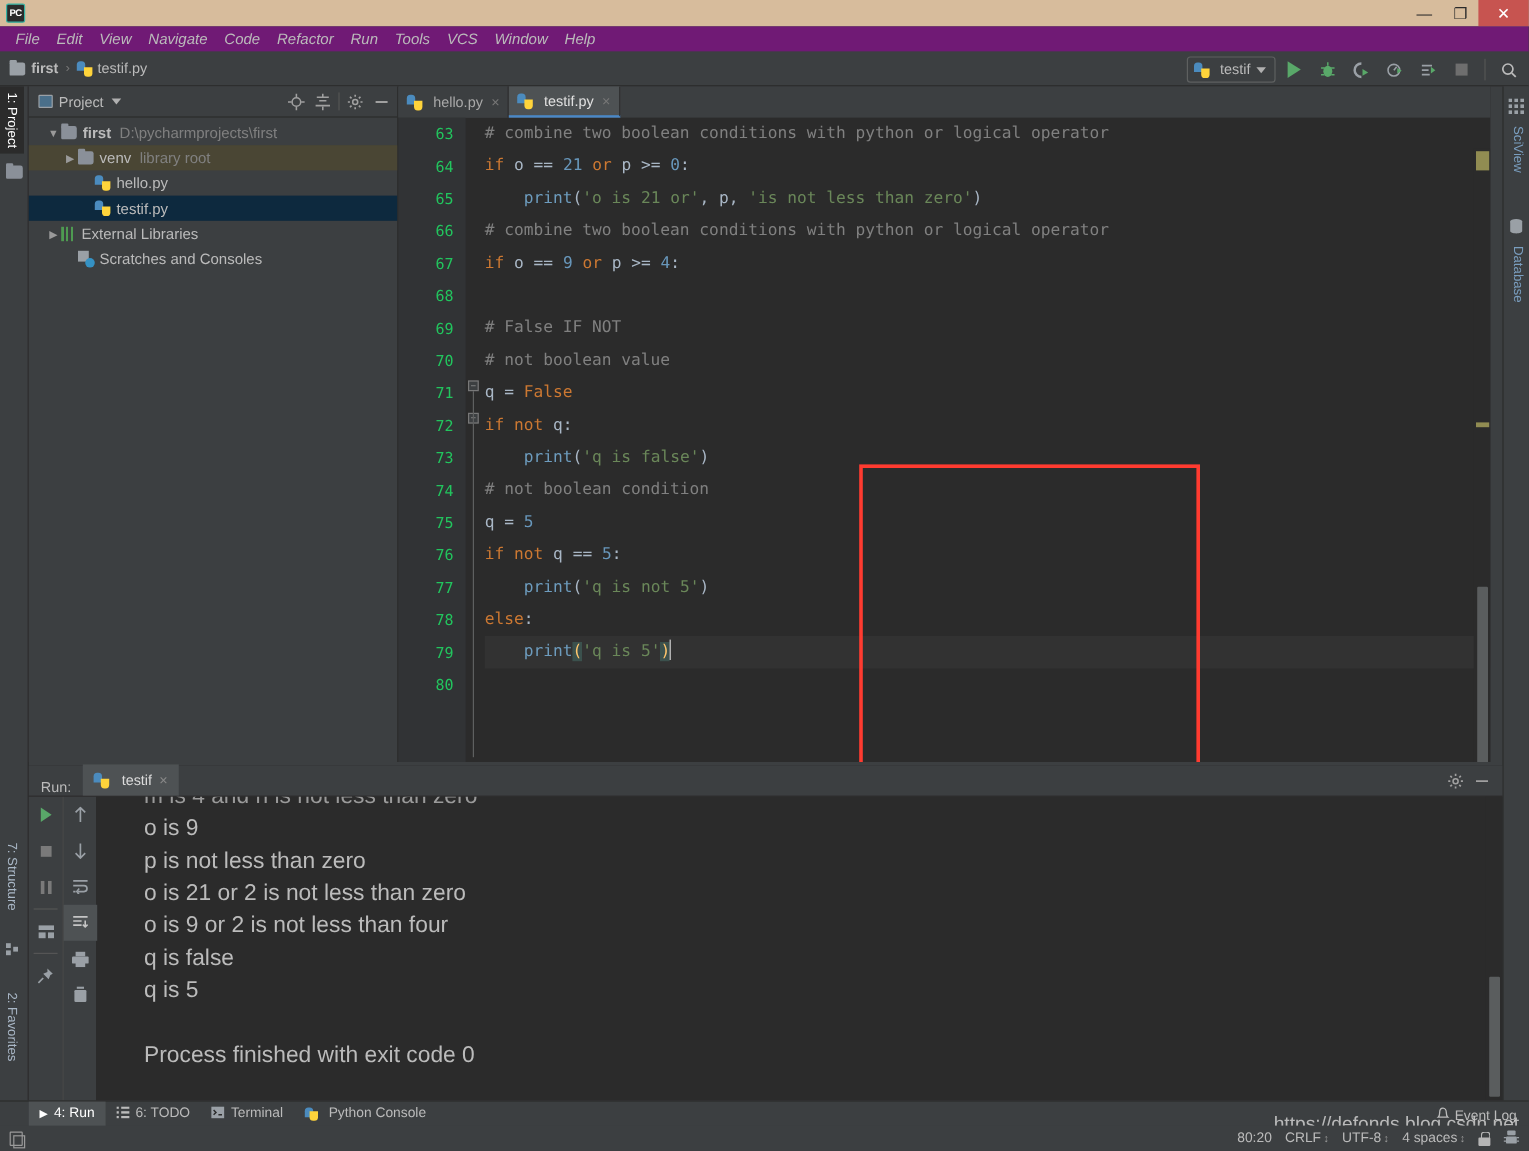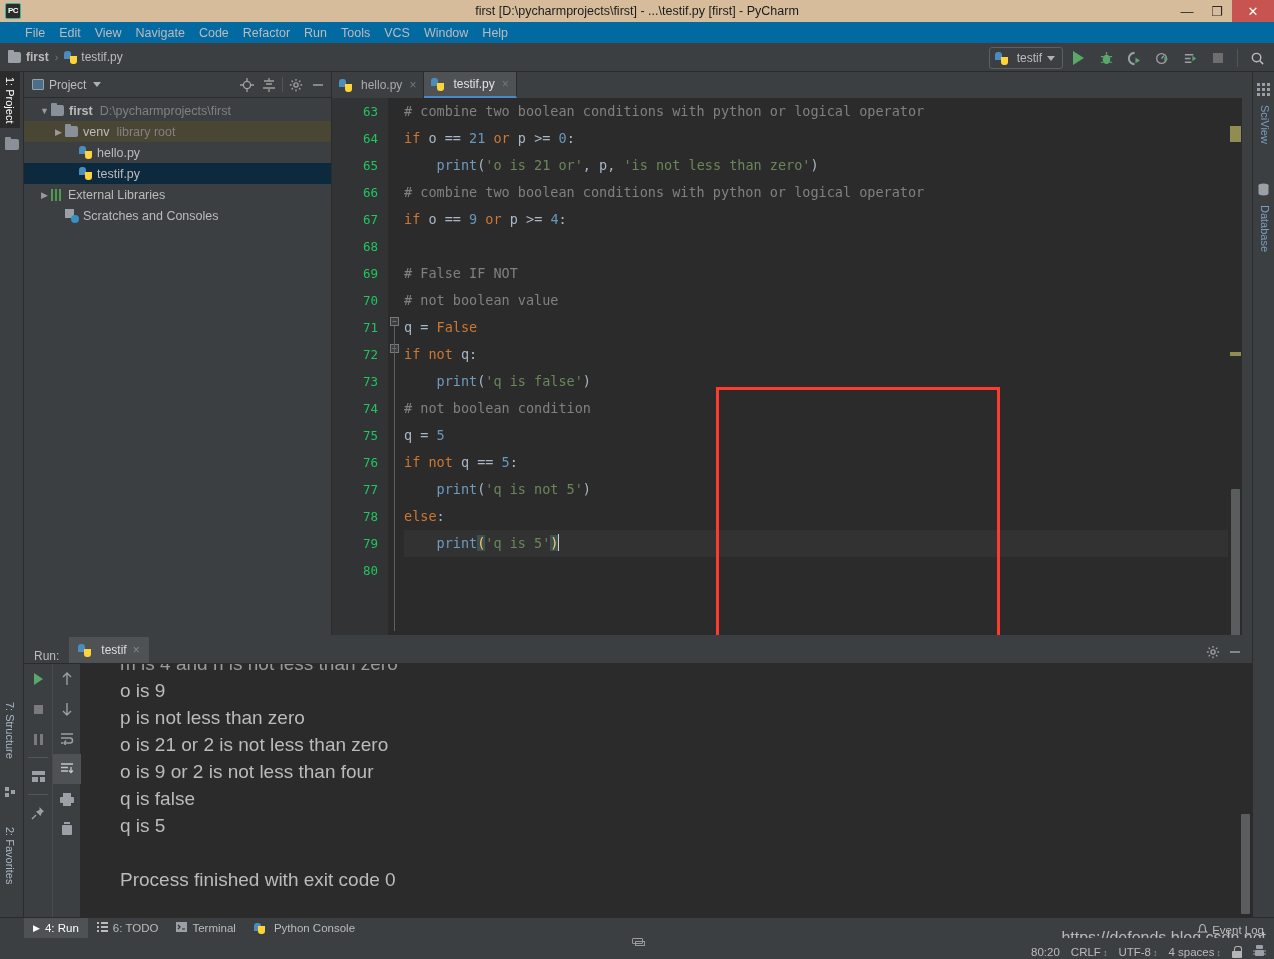--- a/index.html
+++ b/index.html
@@ -29,21 +29,21 @@
   .win-btns { position: absolute; right: 0; top: 0; display: flex; height: 22px; }
   .win-btn {
     width: 30px; height: 22px; display: flex; align-items: center; justify-content: center;
     color: #2a2a2a; font-size: 13px;
   }
   .win-btn.close { background: #c75450; color: #ffffff; width: 42px; }
 
   
   .menubar {
     position: absolute; left: 0; top: 22px; width: 1274px; height: 21px;
-    background: #0369a1; display: flex; align-items: center; padding-left: 18px;
+    background: #701a75; display: flex; align-items: center; padding-left: 6px; font-style: italic;
   }
   .menu-item {
     font-size: 12.5px; color: #bbbbbb; padding: 2px 7px;
   }
 
   
   .navbar {
     position: absolute; left: 0; top: 43px; width: 1274px; height: 29px;
     background: #3c3f41; border-bottom: 1px solid #2b2b2b;
     display: flex; align-items: center; padding-left: 8px;
@@ -236,21 +236,21 @@
   }
   .btab {
     display: flex; align-items: center; gap: 5px; font-size: 11.5px; color: #bbbbbb;
     padding: 2px 9px; height: 21px;
   }
   .btab.active { background: #4e5254; color: #ffffff; }
 
   
   .statusbar {
     position: absolute; left: 0; bottom: 0; width: 1274px; height: 21px;
-    background: #3c3f41; display: flex; align-items: center; padding: 0 8px; flex-direction: column;
+    background: #3c3f41; display: flex; align-items: center; padding: 0 8px;
   }
   .sb-right { margin-left: auto; display: flex; align-items: center; gap: 11px; font-size: 11.5px; color: #bbbbbb; }
   .sb-chev { color: #9a9a9a; font-size: 9px; margin-left: 2px; }
   .sq-ico { width: 11px; height: 12px; border: 1px solid #9a9a9a; border-radius: 1px; position: relative; }
   .sq-ico:after { content:''; position:absolute; left:2px; top:2px; right:-3px; bottom:-3px; border:1px solid #9a9a9a; }
 
   .eventlog {
     position: absolute; right: 10px; bottom: 22px; display:flex; align-items:center; gap:4px;
     font-size: 11.5px; color: #bbbbbb;
   }
@@ -262,21 +262,20 @@
   .lock-ico:before{content:'';position:absolute;left:0;bottom:0;width:10px;height:7px;background:#b5b5b5;border-radius:1px;}
   .lock-ico:after{content:'';position:absolute;left:2px;top:0;width:6px;height:6px;border:1.5px solid #b5b5b5;border-bottom:none;border-radius:3px 3px 0 0;}
 </style>
 </head>
 <body>
 
 <div class="app">
 
   <div class="titlebar">
     <div class="pc-logo">PC</div>
-    <div class="title-text">first [D:\pycharmprojects\first] - ...\testif.py [first] - PyCharm</div>
     <div class="win-btns">
       <div class="win-btn">—</div>
       <div class="win-btn">❐</div>
       <div class="win-btn close">✕</div>
     </div>
   </div>
 
   <div class="menubar">
     <div class="menu-item">File</div>
     <div class="menu-item">Edit</div>

